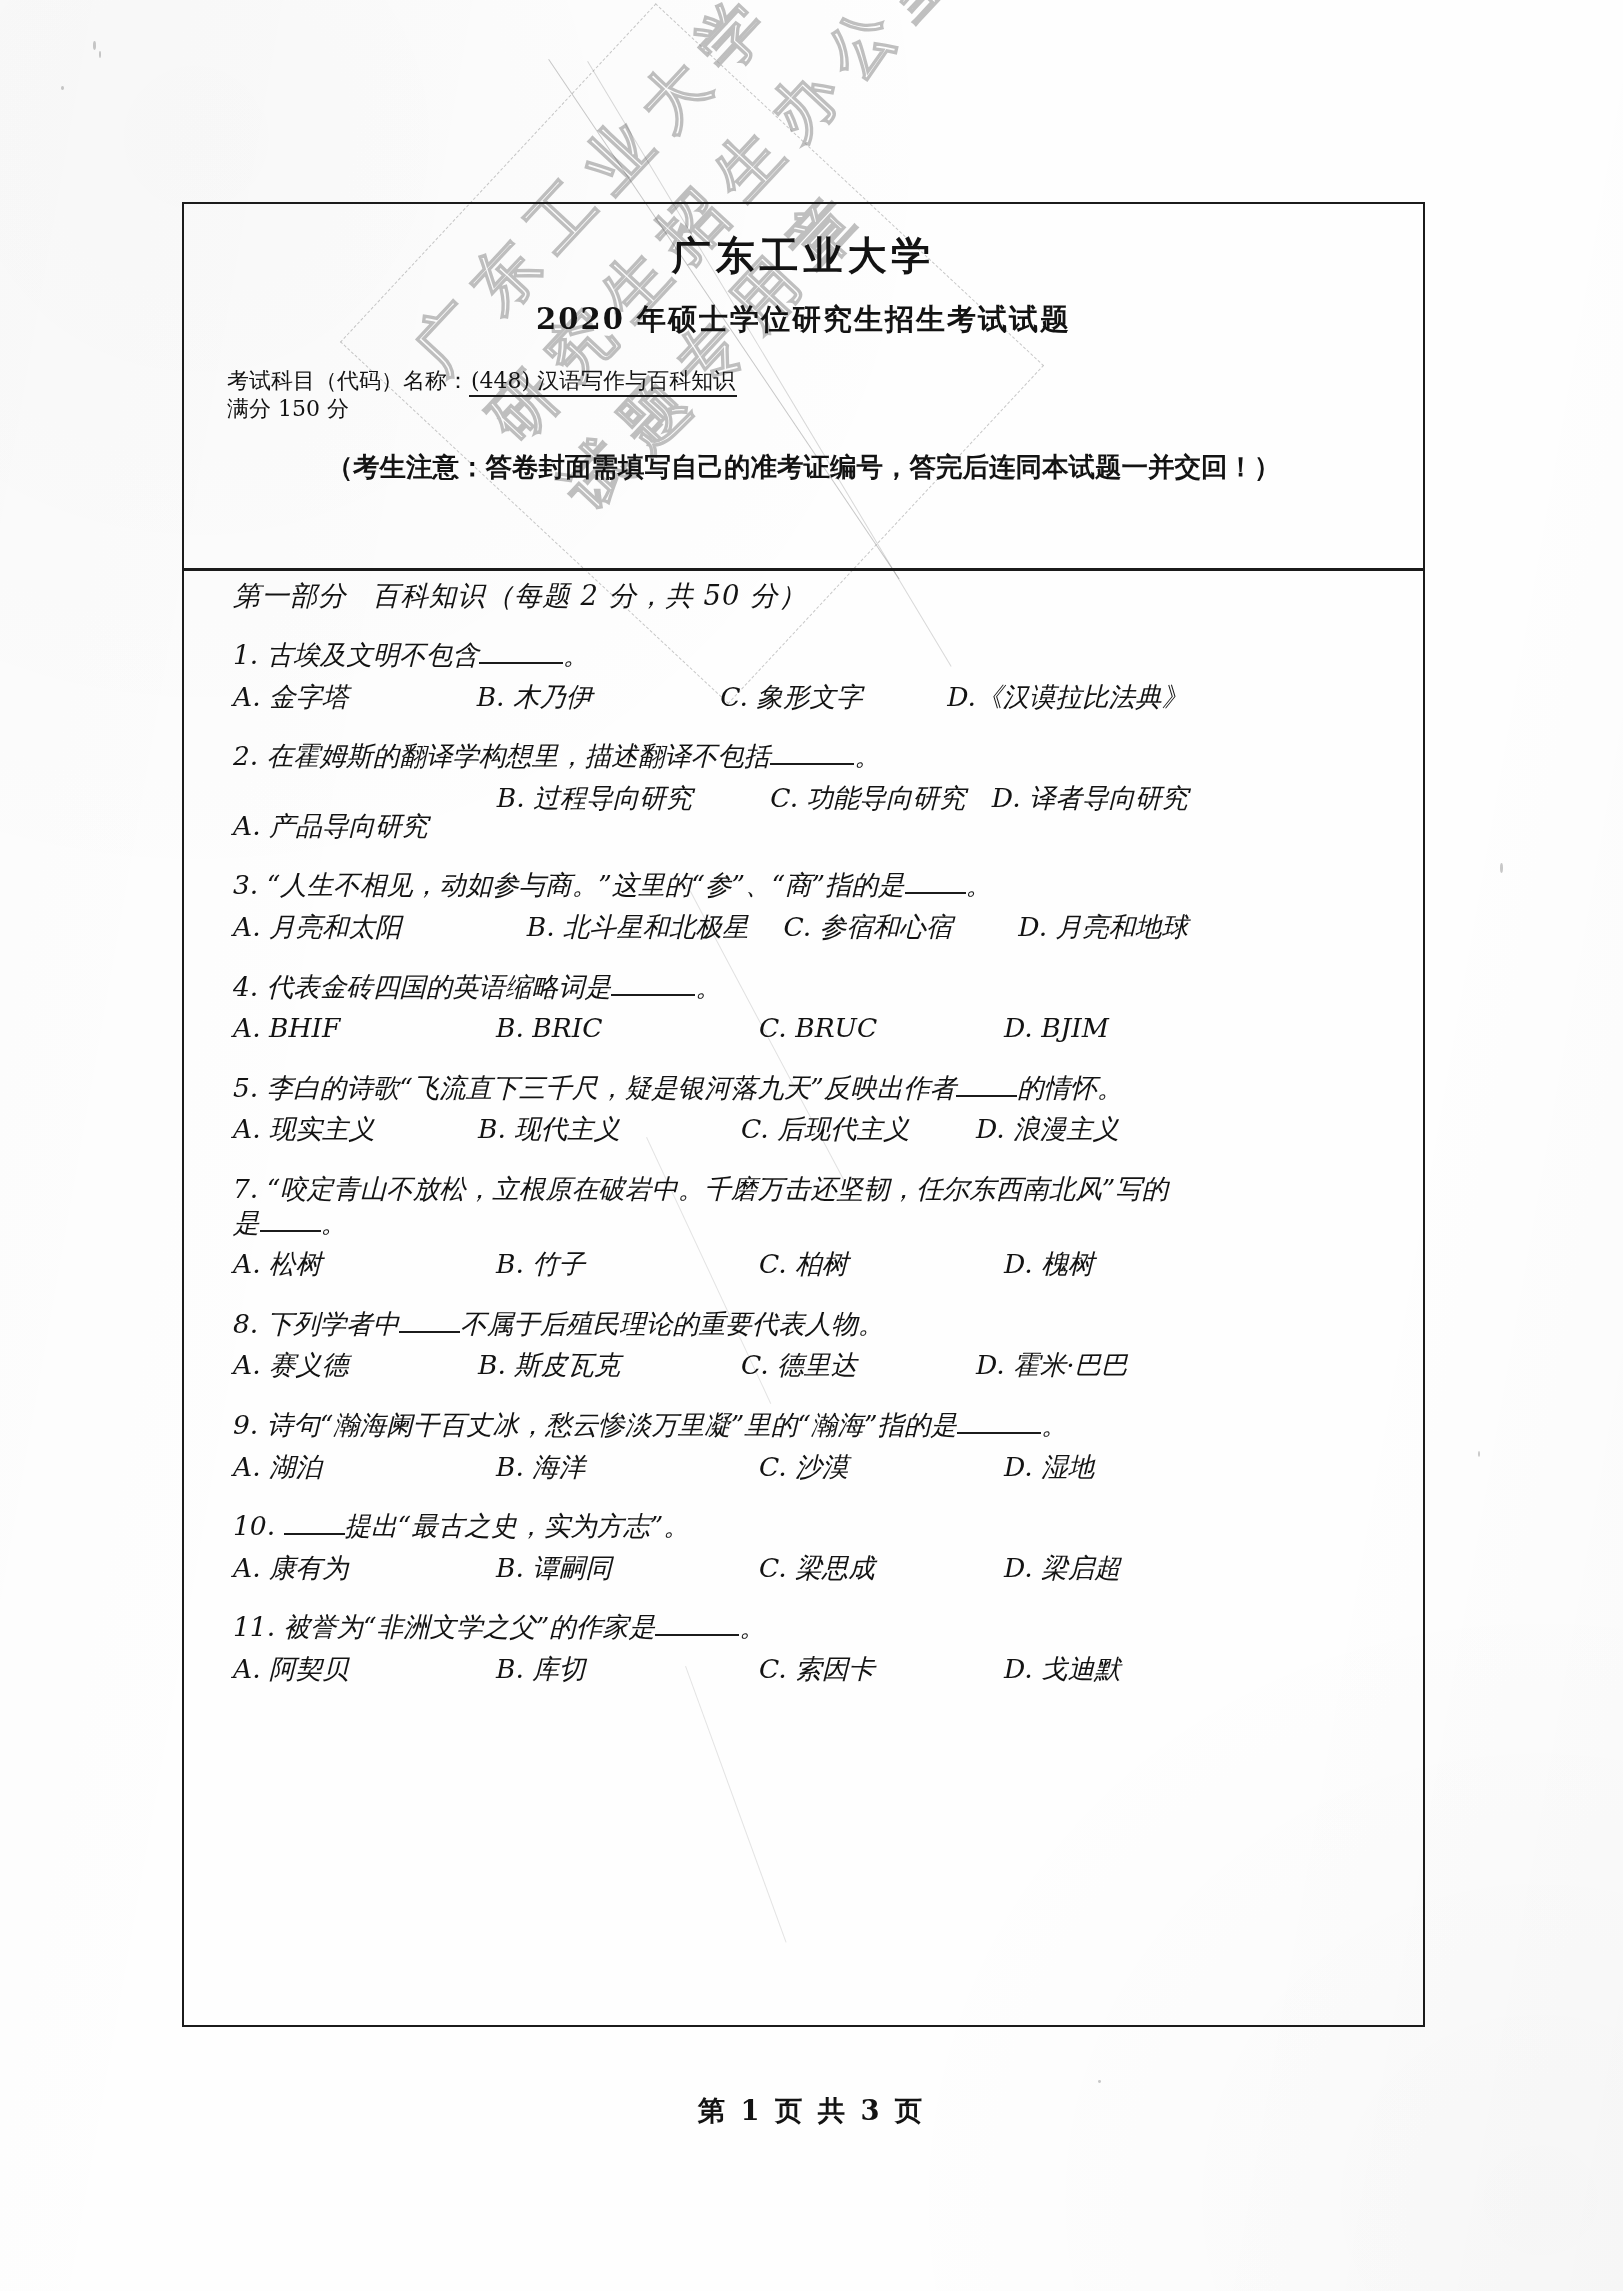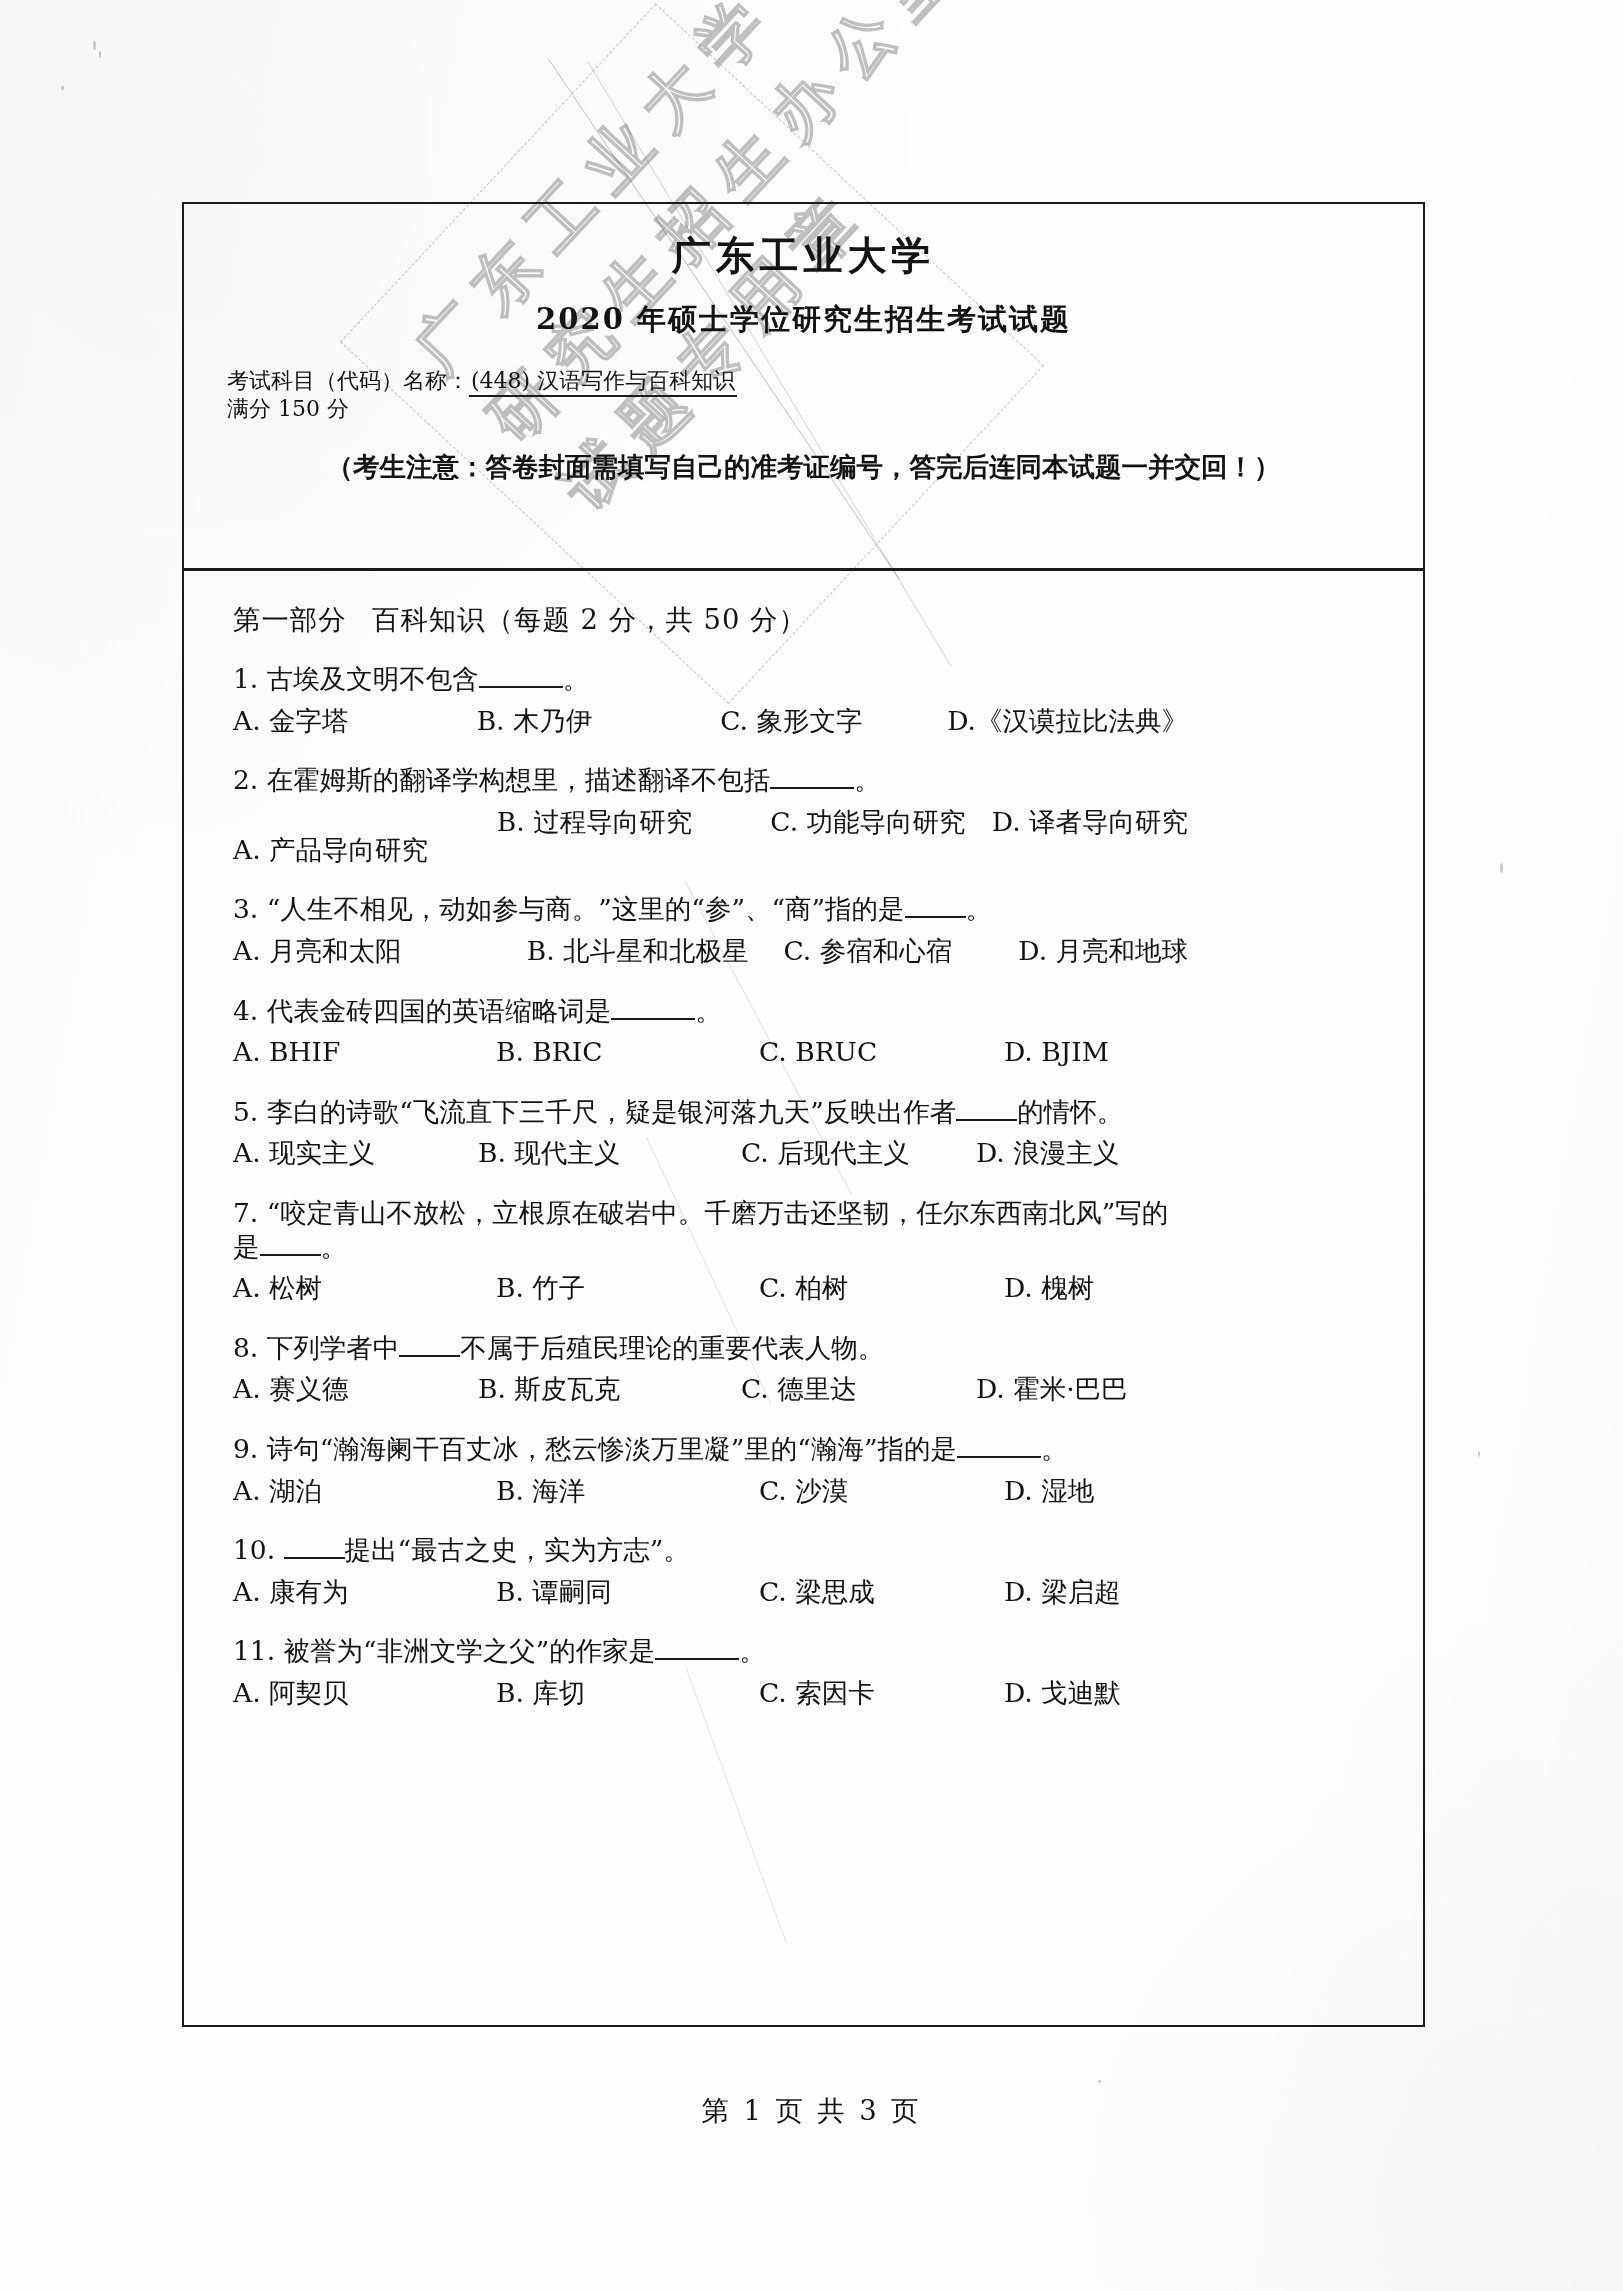--- a/index.html
+++ b/index.html
@@ -110,26 +110,27 @@
     top: 568px;
     width: 1239px;
     height: 2.9px;
     background: #1b1b1b;
   }
 
   
   #body-block {
     position: absolute;
     left: 182px;
-    top: 580px;
+    top: 556px;
     width: 1057px;
     box-sizing: border-box;
     padding: 0 51px 0 51px;
     font-size: 26.5px;
     line-height: 1.28;
+    font-style: italic;
   }
   .section-heading {
     font-size: 27.4px;
     margin: 21.6px 0 25.5px 0;
     letter-spacing: 1px;
   }
   .section-heading .sec-gap { display: inline-block; width: 25.5px; }
 
   .q-block { margin-bottom: 3.9px; }
 
@@ -172,21 +173,21 @@
   .opts-d .opt:nth-child(3) { width: 235px; }
 
   
   #page-footer {
     position: absolute;
     left: 0;
     top: 2093px;
     width: 1623px;
     text-align: center;
     font-size: 27.4px;
-    font-weight: normal;
+    font-weight: bold;
     letter-spacing: 2.9px;
   }
 
   
   #watermark {
     position: absolute;
     left: 421px;
     top: 39px;
     width: 588px;
     height: 608px;

